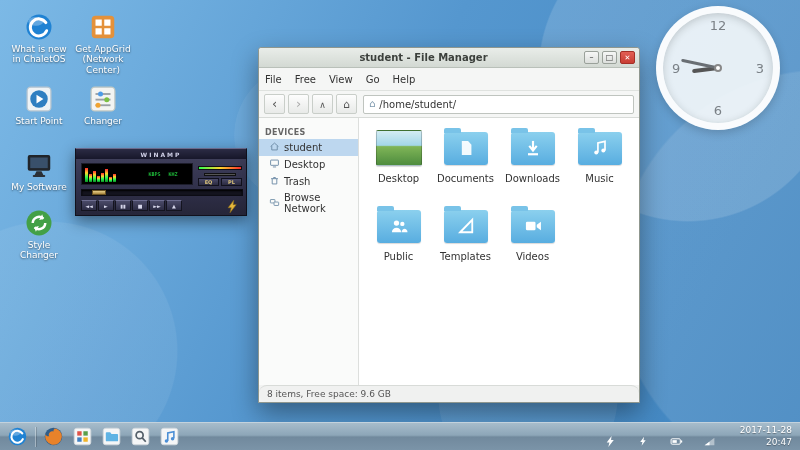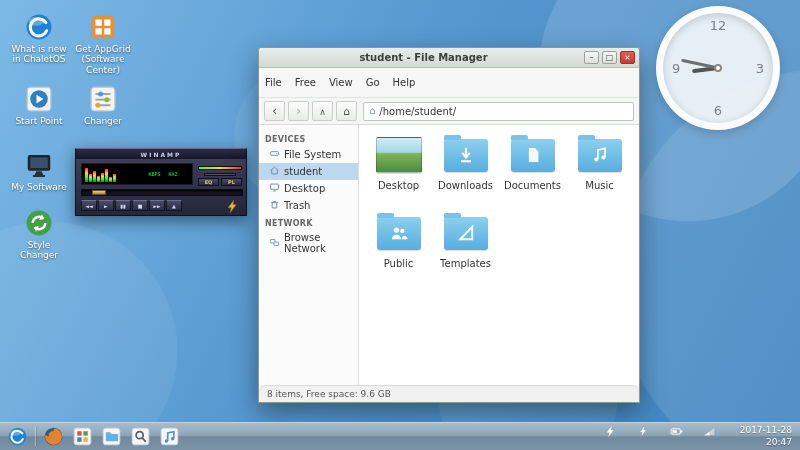--- a/index.html
+++ b/index.html
@@ -44,21 +44,21 @@
   .wa-bolt{position:absolute;right:6px;top:50px;width:15px;height:15px;}
   
   .fm{position:absolute;left:258px;top:47px;width:382px;height:356px;background:#f2f3f2;
     border:1px solid #8f978f;border-radius:3px 3px 0 0;box-shadow:0 10px 26px rgba(0,0,0,0.38);display:flex;flex-direction:column;}
   .fm-titlebar{height:20px;background:linear-gradient(180deg,#e9ede9,#d3d9d3);border-bottom:1px solid #b9c0b9;border-radius:3px 3px 0 0;display:flex;align-items:center;padding:0 4px;}
   .fm-title{flex:1;text-align:center;font-size:10px;font-weight:bold;color:#3c403c;}
   .fm-ctrls{display:flex;gap:3px;}
   .fm-cbtn{width:15px;height:13px;border:1px solid #9aa19a;border-radius:2px;background:linear-gradient(180deg,#f6f7f6,#dcdfdc);font-size:8px;line-height:11px;text-align:center;color:#444;}
   .fm-cbtn.close{background:linear-gradient(180deg,#e25f55,#c83c32);border-color:#a32f27;color:#fff;}
   .fm-cbtn.min::before{content:"–";} .fm-cbtn.max::before{content:"□";} .fm-cbtn.close::before{content:"✕";font-size:7px;}
-  .fm-menubar{height:30px;background:#f5f6f5;border-bottom:1px solid #dfe2df;display:flex;align-items:center;padding:0 6px;gap:13px;}
+  .fm-menubar{height:23px;background:#f5f6f5;border-bottom:1px solid #dfe2df;display:flex;align-items:center;padding:0 6px;gap:13px;}
   .fm-menu-item{font-size:10px;color:#333;}
   .fm-toolbar{height:27px;background:#f5f6f5;border-bottom:1px solid #d8dbd8;display:flex;align-items:center;gap:3px;padding:0 5px;}
   .nav-btn{width:21px;height:20px;border:1px solid #c9cec9;border-radius:2px;background:linear-gradient(180deg,#fdfdfd,#e8eae8);text-align:center;color:#555;font-size:13px;line-height:18px;}
   .nav-btn.back::before{content:"‹";} .nav-btn.fwd::before{content:"›";color:#aaa;} .nav-btn.up::before{content:"∧";font-size:9px;} .nav-btn.home::before{content:"⌂";font-size:11px;}
   .addr{flex:1;height:19px;background:#fff;border:1px solid #bfc4bf;border-radius:2px;display:flex;align-items:center;padding:0 5px;gap:4px;margin-left:3px;}
   .addr-icon{color:#7d98ad;font-size:10px;line-height:1;}
   .addr-text{font-size:10px;color:#333;}
   .fm-body{flex:1;display:flex;min-height:0;}
   .fm-side{width:100px;background:#fafbfa;border-right:1px solid #dddfdd;padding-top:5px;overflow:hidden;}
   .sb-head{font-size:8px;font-weight:bold;color:#666;padding:5px 6px 2px;letter-spacing:0.3px;}
@@ -91,21 +91,21 @@
   .cdot{position:absolute;left:50%;top:50%;width:8px;height:8px;margin:-4px 0 0 -4px;border-radius:50%;background:#fff;border:2px solid #888;}
   
   .taskbar{position:absolute;left:0;bottom:0;width:800px;height:28px;
     background:linear-gradient(180deg,#a7bccb 0%,#8da6b8 45%,#748fa0 50%,#7b94a8 100%);
     background:linear-gradient(180deg,#a7bccb 0%,#8da6b8 45%,#71899d 52%,#7b94a8 100%);
     border-top:1px solid #c3d2dd;display:flex;align-items:center;padding:0 6px;gap:6px;}
   .tb-launcher{width:23px;height:23px;display:flex;align-items:center;justify-content:center;}
   .tb-launcher svg{width:21px;height:21px;}
   .tb-sep{width:1px;height:20px;background:rgba(255,255,255,0.35);box-shadow:1px 0 0 rgba(0,0,0,0.15);}
   .tb-spacer{flex:1;}
-  .tray{display:flex;align-items:flex-start;gap:20px;padding-right:2px;}
+  .tray{display:flex;align-items:flex-end;gap:20px;padding-right:2px;}
   .tray svg{width:13px;height:13px;display:block;}
   .tray-clock{text-align:right;color:#fff;font-size:9px;line-height:1.25;text-shadow:0 1px 1px rgba(0,0,0,0.35);padding-left:4px;}
 </style>
 </head>
 <body>
 
 <div class="desktop">
 
   <div id="desktop-icons">
       <div class="dicon" style="left: 8px; top: 12px; position: absolute;">
@@ -121,21 +121,21 @@
       <div class="dicon" style="left: 72px; top: 12px; position: absolute;">
         <div class="dicon-img">
           <svg viewBox="0 0 24 24">
             <rect x="3" y="3" width="18" height="18" rx="3" fill="#e4913a"></rect>
             <rect x="6" y="6" width="5" height="5" fill="#fff"></rect>
             <rect x="13" y="6" width="5" height="5" fill="#fff"></rect>
             <rect x="6" y="13" width="5" height="5" fill="#fff"></rect>
             <rect x="13" y="13" width="5" height="5" fill="#fff"></rect>
           </svg>
         </div>
-        <div class="dicon-label">Get AppGrid (Software Center)</div>
+        <div class="dicon-label">Get AppGrid (Network Center)</div>
       </div>
       <div class="dicon" style="left: 8px; top: 84px; position: absolute;">
         <div class="dicon-img">
           <svg viewBox="0 0 24 24">
             <rect x="2.5" y="2.5" width="19" height="19" rx="3" fill="#eef3f6" stroke="#b9c6cf"></rect>
             <circle cx="12" cy="12" r="7" fill="#2f7fc1"></circle>
             <path d="M10 8.5v7l5.5-3.5z" fill="#fff"></path>
           </svg>
         </div>
         <div class="dicon-label">Start Point</div>
@@ -243,27 +243,20 @@
       <div class="nav-btn up"></div>
       <div class="nav-btn home"></div>
       <div class="addr">
         <span class="addr-icon">⌂</span>
         <span class="addr-text">/home/student/</span>
       </div>
     </div>
     <div class="fm-body">
       <div class="fm-side" id="fm-side">
           <div class="sb-head">DEVICES</div>
-          <div class="sb-item">
-            <span><svg viewBox="0 0 24 24">
-                <rect x="3.5" y="8" width="17" height="8" rx="1.5" fill="none" stroke="#6b8aa5" stroke-width="2"></rect>
-                <circle cx="17" cy="12" r="1.3" fill="#6b8aa5"></circle>
-              </svg></span>
-            <span>File System</span>
-          </div>
           <div class="sb-item sel">
             <span><svg viewBox="0 0 24 24">
                 <path d="M3.5 12L12 4.5 20.5 12" fill="none" stroke="#6b8aa5" stroke-width="2"></path>
                 <path d="M6 11v8.5h12V11" fill="none" stroke="#6b8aa5" stroke-width="2"></path>
               </svg></span>
             <span>student</span>
           </div>
           <div class="sb-item">
             <span><svg viewBox="0 0 24 24">
                 <rect x="3.5" y="4.5" width="17" height="11.5" rx="1" fill="none" stroke="#6b8aa5" stroke-width="2"></rect>
@@ -272,57 +265,56 @@
             <span>Desktop</span>
           </div>
           <div class="sb-item">
             <span><svg viewBox="0 0 24 24">
                 <path d="M7 8v11.5h10V8" fill="none" stroke="#6b8aa5" stroke-width="2"></path>
                 <path d="M4.5 8h15" stroke="#6b8aa5" stroke-width="2"></path>
                 <path d="M10 8V5.5h4V8" fill="none" stroke="#6b8aa5" stroke-width="2"></path>
               </svg></span>
             <span>Trash</span>
           </div>
-          <div class="sb-head">NETWORK</div>
           <div class="sb-item">
             <span><svg viewBox="0 0 24 24">
                 <rect x="3" y="5.5" width="10" height="7.5" rx="1" fill="none" stroke="#6b8aa5" stroke-width="1.8"></rect>
                 <rect x="11" y="11" width="10" height="7.5" rx="1" fill="#fafbfa" stroke="#6b8aa5" stroke-width="1.8"></rect>
               </svg></span>
             <span>Browse Network</span>
           </div>
         </div>
       <div class="fm-main" id="fm-main">
           <div class="fitem">
             <div class="fitem-iconwrap">
               <div class="thumb"></div>
             </div>
             <div class="fitem-label">Desktop</div>
           </div>
           <div class="fitem">
             <div class="fitem-iconwrap">
               <div class="folder">
                 <svg viewBox="0 0 24 24">
+                  <path d="M7 3.5h7.5L18.5 8v12.5H7z" fill="#fff" opacity="0.92"></path>
+                </svg>
+              </div>
+            </div>
+            <div class="fitem-label">Documents</div>
+          </div>
+          <div class="fitem">
+            <div class="fitem-iconwrap">
+              <div class="folder">
+                <svg viewBox="0 0 24 24">
                   <path d="M12 3.5v10" stroke="#fff" stroke-width="2.6" fill="none"></path>
                   <path d="M7.5 9.5l4.5 5.5 4.5-5.5" stroke="#fff" stroke-width="2.6" fill="none"></path>
                   <path d="M6 19.5h12" stroke="#fff" stroke-width="2.6"></path>
                 </svg>
               </div>
             </div>
             <div class="fitem-label">Downloads</div>
-          </div>
-          <div class="fitem">
-            <div class="fitem-iconwrap">
-              <div class="folder">
-                <svg viewBox="0 0 24 24">
-                  <path d="M7 3.5h7.5L18.5 8v12.5H7z" fill="#fff" opacity="0.92"></path>
-                </svg>
-              </div>
-            </div>
-            <div class="fitem-label">Documents</div>
           </div>
           <div class="fitem">
             <div class="fitem-iconwrap">
               <div class="folder">
                 <svg viewBox="0 0 24 24">
                   <path d="M9.5 17.5V6l8.5-2v11" stroke="#fff" stroke-width="2" fill="none"></path>
                   <circle cx="7.5" cy="17.5" r="2.4" fill="#fff"></circle>
                   <circle cx="16" cy="15" r="2.4" fill="#fff"></circle>
                 </svg>
               </div>
@@ -344,20 +336,31 @@
           </div>
           <div class="fitem">
             <div class="fitem-iconwrap">
               <div class="folder">
                 <svg viewBox="0 0 24 24">
                   <path d="M5 19.5L19.5 4.5v15z" fill="none" stroke="#fff" stroke-width="2.2"></path>
                 </svg>
               </div>
             </div>
             <div class="fitem-label">Templates</div>
+          </div>
+          <div class="fitem">
+            <div class="fitem-iconwrap">
+              <div class="folder">
+                <svg viewBox="0 0 24 24">
+                  <rect x="3.5" y="7" width="11.5" height="10" rx="1.5" fill="#fff"></rect>
+                  <path d="M16.5 10.5l5-3.5v10l-5-3.5z" fill="#fff"></path>
+                </svg>
+              </div>
+            </div>
+            <div class="fitem-label">Videos</div>
           </div>
         </div>
     </div>
     <div class="fm-status">
       <span>8 items, Free space: 9.6 GB</span>
     </div>
   </div>
 
   <div class="clock">
     <span class="cnum n12">12</span>

